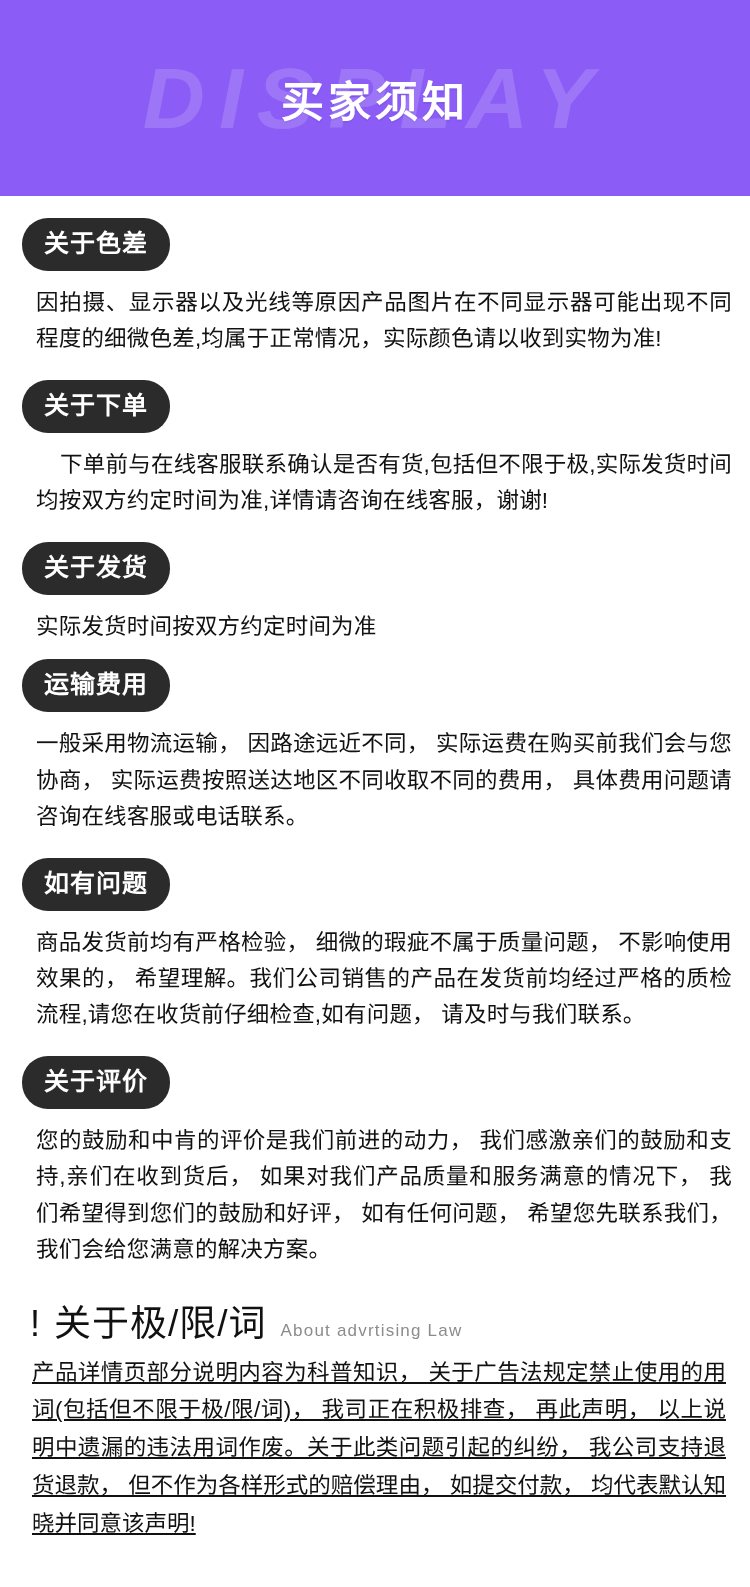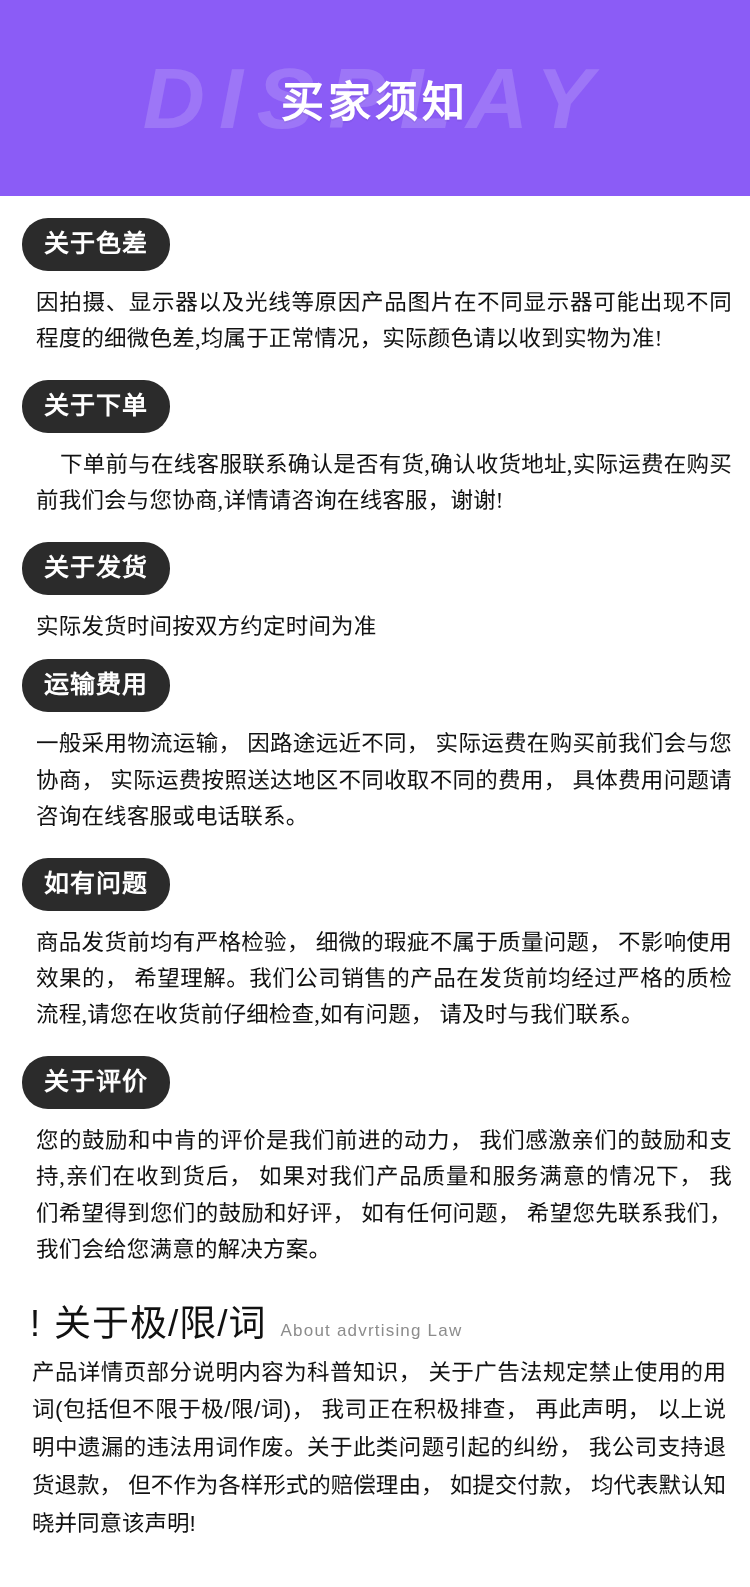--- a/index.html
+++ b/index.html
@@ -67,21 +67,20 @@
     border-radius: 26px;
     letter-spacing: 1px;
   }
   .para {
     font-size: 22.5px;
     line-height: 1.62;
     color: #111111;
     margin: 14px 4px 22px 14px;
     letter-spacing: 0.2px;
     text-align: justify;
-    font-family: Liberation Serif, serif;
   }
   .para.indent {
     text-indent: 24px;
   }
   .para.tight {
     margin-bottom: 14px;
   }
 
   
   .adlaw {
@@ -110,40 +109,41 @@
     color: #8c8c8c;
     letter-spacing: 1.2px;
     line-height: 1;
   }
   .adlaw-body {
     font-size: 22.5px;
     line-height: 1.68;
     color: #111111;
     margin: 12px 10px 0 10px;
     text-align: justify;
+    text-decoration: underline;
   }
 </style>
 </head>
 <body>
 
 <div class="banner">
   <div class="banner-ghost">DISPLAY</div>
   <div class="banner-title">买家须知</div>
 </div>
 
 <div class="content">
 
   <div class="section">
     <div class="pill">关于色差</div>
     <p class="para">因拍摄、显示器以及光线等原因产品图片在不同显示器可能出现不同程度的细微色差,均属于正常情况，实际颜色请以收到实物为准!</p>
   </div>
 
   <div class="section">
     <div class="pill">关于下单</div>
-    <p class="para indent">下单前与在线客服联系确认是否有货,确认收货地址,实际运费在购买前我们会与您协商,详情请咨询在线客服，谢谢!</p>
+    <p class="para indent">下单前与在线客服联系确认是否有货,包括但不限于极,实际发货时间均按双方约定时间为准,详情请咨询在线客服，谢谢!</p>
   </div>
 
   <div class="section">
     <div class="pill">关于发货</div>
     <p class="para tight">实际发货时间按双方约定时间为准</p>
   </div>
 
   <div class="section">
     <div class="pill">运输费用</div>
     <p class="para">一般采用物流运输， 因路途远近不同， 实际运费在购买前我们会与您协商， 实际运费按照送达地区不同收取不同的费用， 具体费用问题请咨询在线客服或电话联系。</p>

